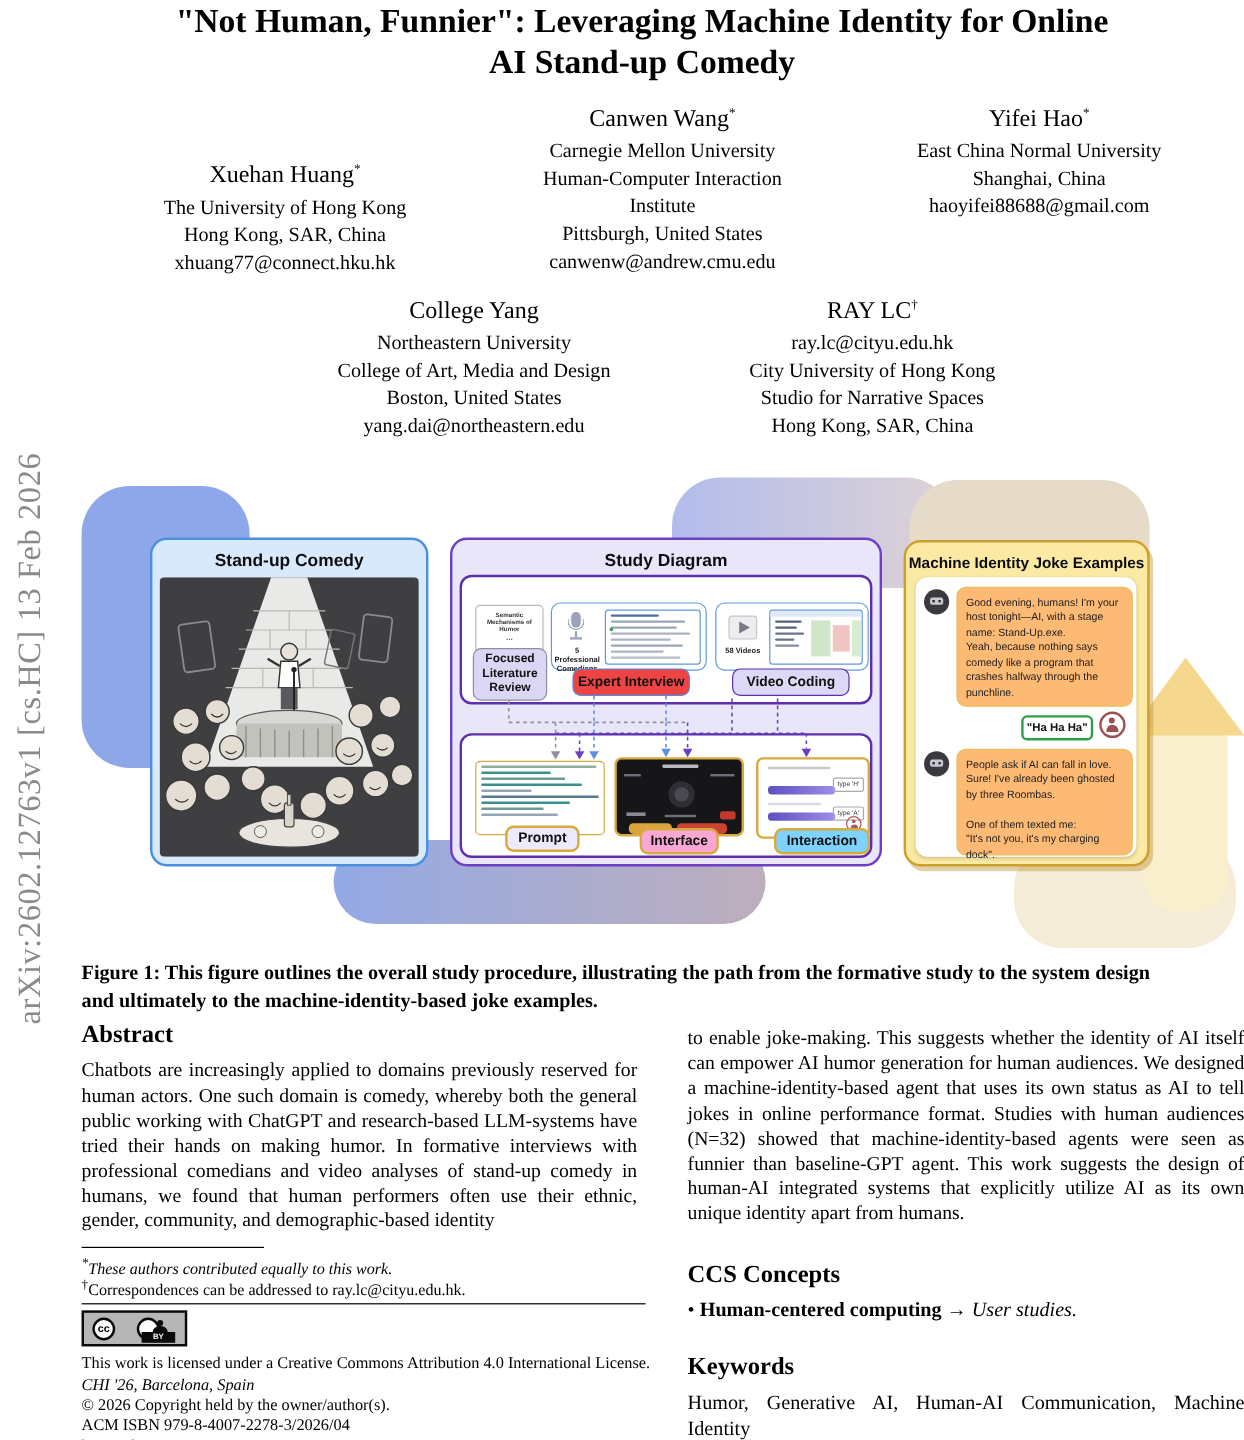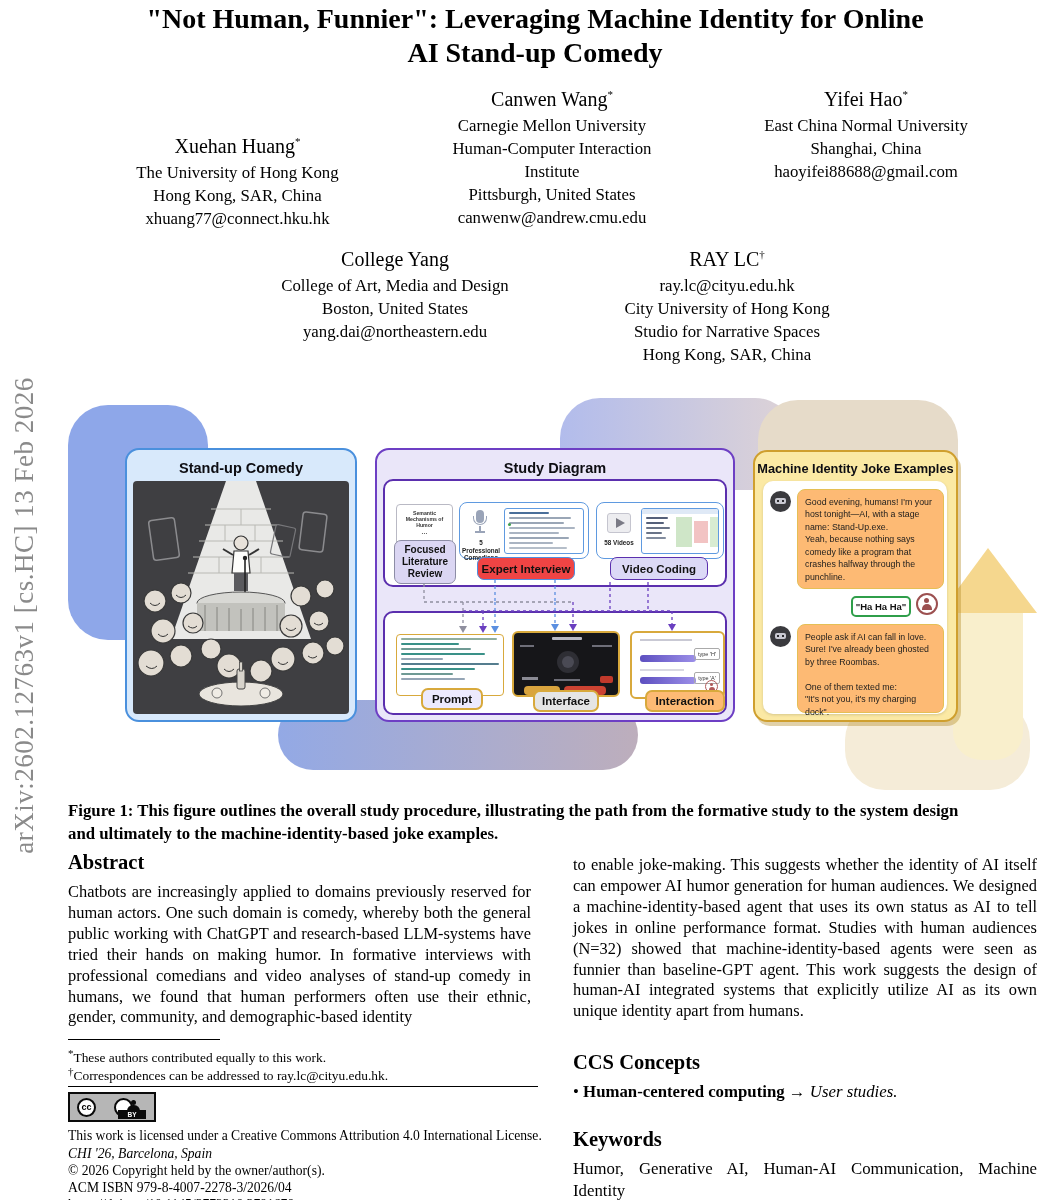--- a/index.html
+++ b/index.html
@@ -84,20 +84,21 @@
   </div>
   <div class="auth" style="left:735px; top:88px; width:262px;">
     <div class="name"><span>Yifei Hao</span><sup>*</sup></div>
     <div class="line">East China Normal University</div>
     <div class="line">Shanghai, China</div>
     <div class="line">haoyifei88688@gmail.com</div>
   </div>
 
   <div class="auth" style="left:262px; top:248px; width:266px;">
     <div class="name"><span>College Yang</span></div>
+    <div class="line">Northeastern University</div>
     <div class="line">College of Art, Media and Design</div>
     <div class="line">Boston, United States</div>
     <div class="line">yang.dai@northeastern.edu</div>
   </div>
   <div class="auth" style="left:592px; top:248px; width:270px;">
     <div class="name"><span>RAY LC</span><sup>†</sup></div>
     <div class="line">ray.lc@cityu.edu.hk</div>
     <div class="line">City University of Hong Kong</div>
     <div class="line">Studio for Narrative Spaces</div>
     <div class="line">Hong Kong, SAR, China</div>
@@ -306,41 +307,41 @@
     <div style="position:absolute; right:6px; top:12px; width:20px; height:2px; background:#6e6e78;"></div>
     <div style="position:absolute; left:43px; top:18px; width:22px; height:22px; border-radius:50%; background:#2e2e34;">
       <div style="position:absolute; left:5px; top:5px; width:12px; height:12px; border-radius:50%; background:#4a4a54;"></div>
     </div>
     <div style="position:absolute; left:8px; top:44px; width:16px; height:3px; background:#8a8a94;"></div>
     <div style="position:absolute; left:40px; top:46px; width:26px; height:2px; background:#6e6e78;"></div>
     <div style="position:absolute; right:5px; top:43px; width:13px; height:7px; background:#c0392b; border-radius:2px;"></div>
     <div style="position:absolute; left:10px; top:53px; width:36px; height:9px; background:#d9a43e; border-radius:4px;"></div>
     <div style="position:absolute; left:50px; top:53px; width:42px; height:9px; background:#cc4332; border-radius:4px;"></div>
   </div>
-  <div class="labelbox" style="left:533px; top:690px; width:66px; height:22px; border:2px solid #d8a93c; font-size:11.5px; background:#e5e5e5;">
+  <div class="labelbox" style="left:533px; top:690px; width:66px; height:22px; border:2px solid #d8a93c; font-size:11.5px; background:#f9a8d4;">
     <span>Interface</span>
   </div>
 
   <div class="thumb sans" style="left:630px; top:631px; width:95px; height:68px; border:2px solid #d8a93c; border-radius:6px; overflow:hidden;">
     <div style="position:absolute; left:8px; top:6px; width:52px; height:2px; background:#c9c9d4;"></div>
     <div style="position:absolute; left:8px; top:22px; width:56px; height:7px; border-radius:3px; background:linear-gradient(90deg,#5d4fc0,#9c8fe8);"></div>
     <div style="position:absolute; right:3px; top:15px; width:26px; height:12px; border:1px solid #aaa; border-radius:2px; font-size:5.5px; line-height:10px; text-align:center; color:#333;">
       <span>type 'H'</span>
     </div>
     <div style="position:absolute; left:8px; top:36px; width:44px; height:2px; background:#d9d9e2;"></div>
     <div style="position:absolute; left:8px; top:44px; width:56px; height:7px; border-radius:3px; background:linear-gradient(90deg,#5d4fc0,#9c8fe8);"></div>
     <div style="position:absolute; right:3px; top:39px; width:26px; height:12px; border:1px solid #aaa; border-radius:2px; font-size:5.5px; line-height:10px; text-align:center; color:#333;">
       <span>type 'A'</span>
     </div>
     <div style="position:absolute; right:5px; bottom:4px; width:13px; height:13px; border:1.5px solid #b05a5a; border-radius:50%;">
       <div style="position:absolute; left:4px; top:2px; width:3px; height:3px; border-radius:50%; background:#b05a5a;"></div>
       <div style="position:absolute; left:2.5px; top:6px; width:6px; height:3.5px; border-radius:3px 3px 0 0; background:#b05a5a;"></div>
     </div>
   </div>
-  <div class="labelbox" style="left:645px; top:690px; width:80px; height:22px; border:2px solid #d8a93c; font-size:11.5px; background:#fdba74;">
+  <div class="labelbox" style="left:645px; top:690px; width:80px; height:22px; border:2px solid #d8a93c; font-size:11.5px; background:#7dd3fc;">
     <span>Interaction</span>
   </div>
 
   <div class="card" style="left:753px; top:450px; width:205px; height:272px; background:#fbe9a4; border:2.5px solid #cf9f2e; box-shadow:3px 4px 0 rgba(180,140,40,0.4);">
     <div class="cardtitle" style="top:9px; font-size:12.8px;">Machine Identity Joke Examples</div>
   </div>
   <div class="abs" style="left:763px; top:481px; width:184px; height:233px; background:#fff; border-radius:10px; z-index:3; box-shadow:0 1px 3px rgba(0,0,0,0.15);"></div>
 
   <div class="robot" style="left:770px; top:491px;">
       <div class="visor"></div>
@@ -368,21 +369,21 @@
   <div class="cap">
     <span>Figure 1: This figure outlines the overall study procedure, illustrating the path from the formative study to the system design</span><br>
     <span>and ultimately to the machine-identity-based joke examples.</span>
   </div>
 
   <div class="h2" style="left:68px; top:851px;">Abstract</div>
   <div class="para" style="left:68px; top:882px; width:463px;">Chatbots are increasingly applied to domains previously reserved for human actors. One such domain is comedy, whereby both the general public working with ChatGPT and research-based LLM-systems have tried their hands on making humor. In formative interviews with professional comedians and video analyses of stand-up comedy in humans, we found that human performers often use their ethnic, gender, community, and demographic-based identity</div>
   <div class="para" style="left:573px; top:855px; width:464px;">to enable joke-making. This suggests whether the identity of AI itself can empower AI humor generation for human audiences. We designed a machine-identity-based agent that uses its own status as AI to tell jokes in online performance format. Studies with human audiences (N=32) showed that machine-identity-based agents were seen as funnier than baseline-GPT agent. This work suggests the design of human-AI integrated systems that explicitly utilize AI as its own unique identity apart from humans.</div>
 
   <div class="abs" style="left:68px; top:1039px; width:152px; border-top:1.5px solid #000;"></div>
-  <div class="fn" style="left:68px; top:1044px; width:470px;"><sup>*</sup><span>These authors contributed equally to this work.</span></div>
+  <div class="fn" style="left:68px; top:1044px; width:470px;font-style:italic;"><sup>*</sup><span>These authors contributed equally to this work.</span></div>
   <div class="fn" style="left:68px; top:1062px; width:470px;"><sup>†</sup><span>Correspondences can be addressed to ray.lc@cityu.edu.hk.</span></div>
   <div class="abs" style="left:68px; top:1086px; width:470px; border-top:1px solid #000;"></div>
 
   <div class="ccbox">
     <div class="cc-circle" style="left:7px;">cc</div>
     <div class="cc-circle" style="left:44px;"></div>
     <div class="person-head"></div>
     <div class="person-body"></div>
     <div class="by-bar">BY</div>
   </div>

